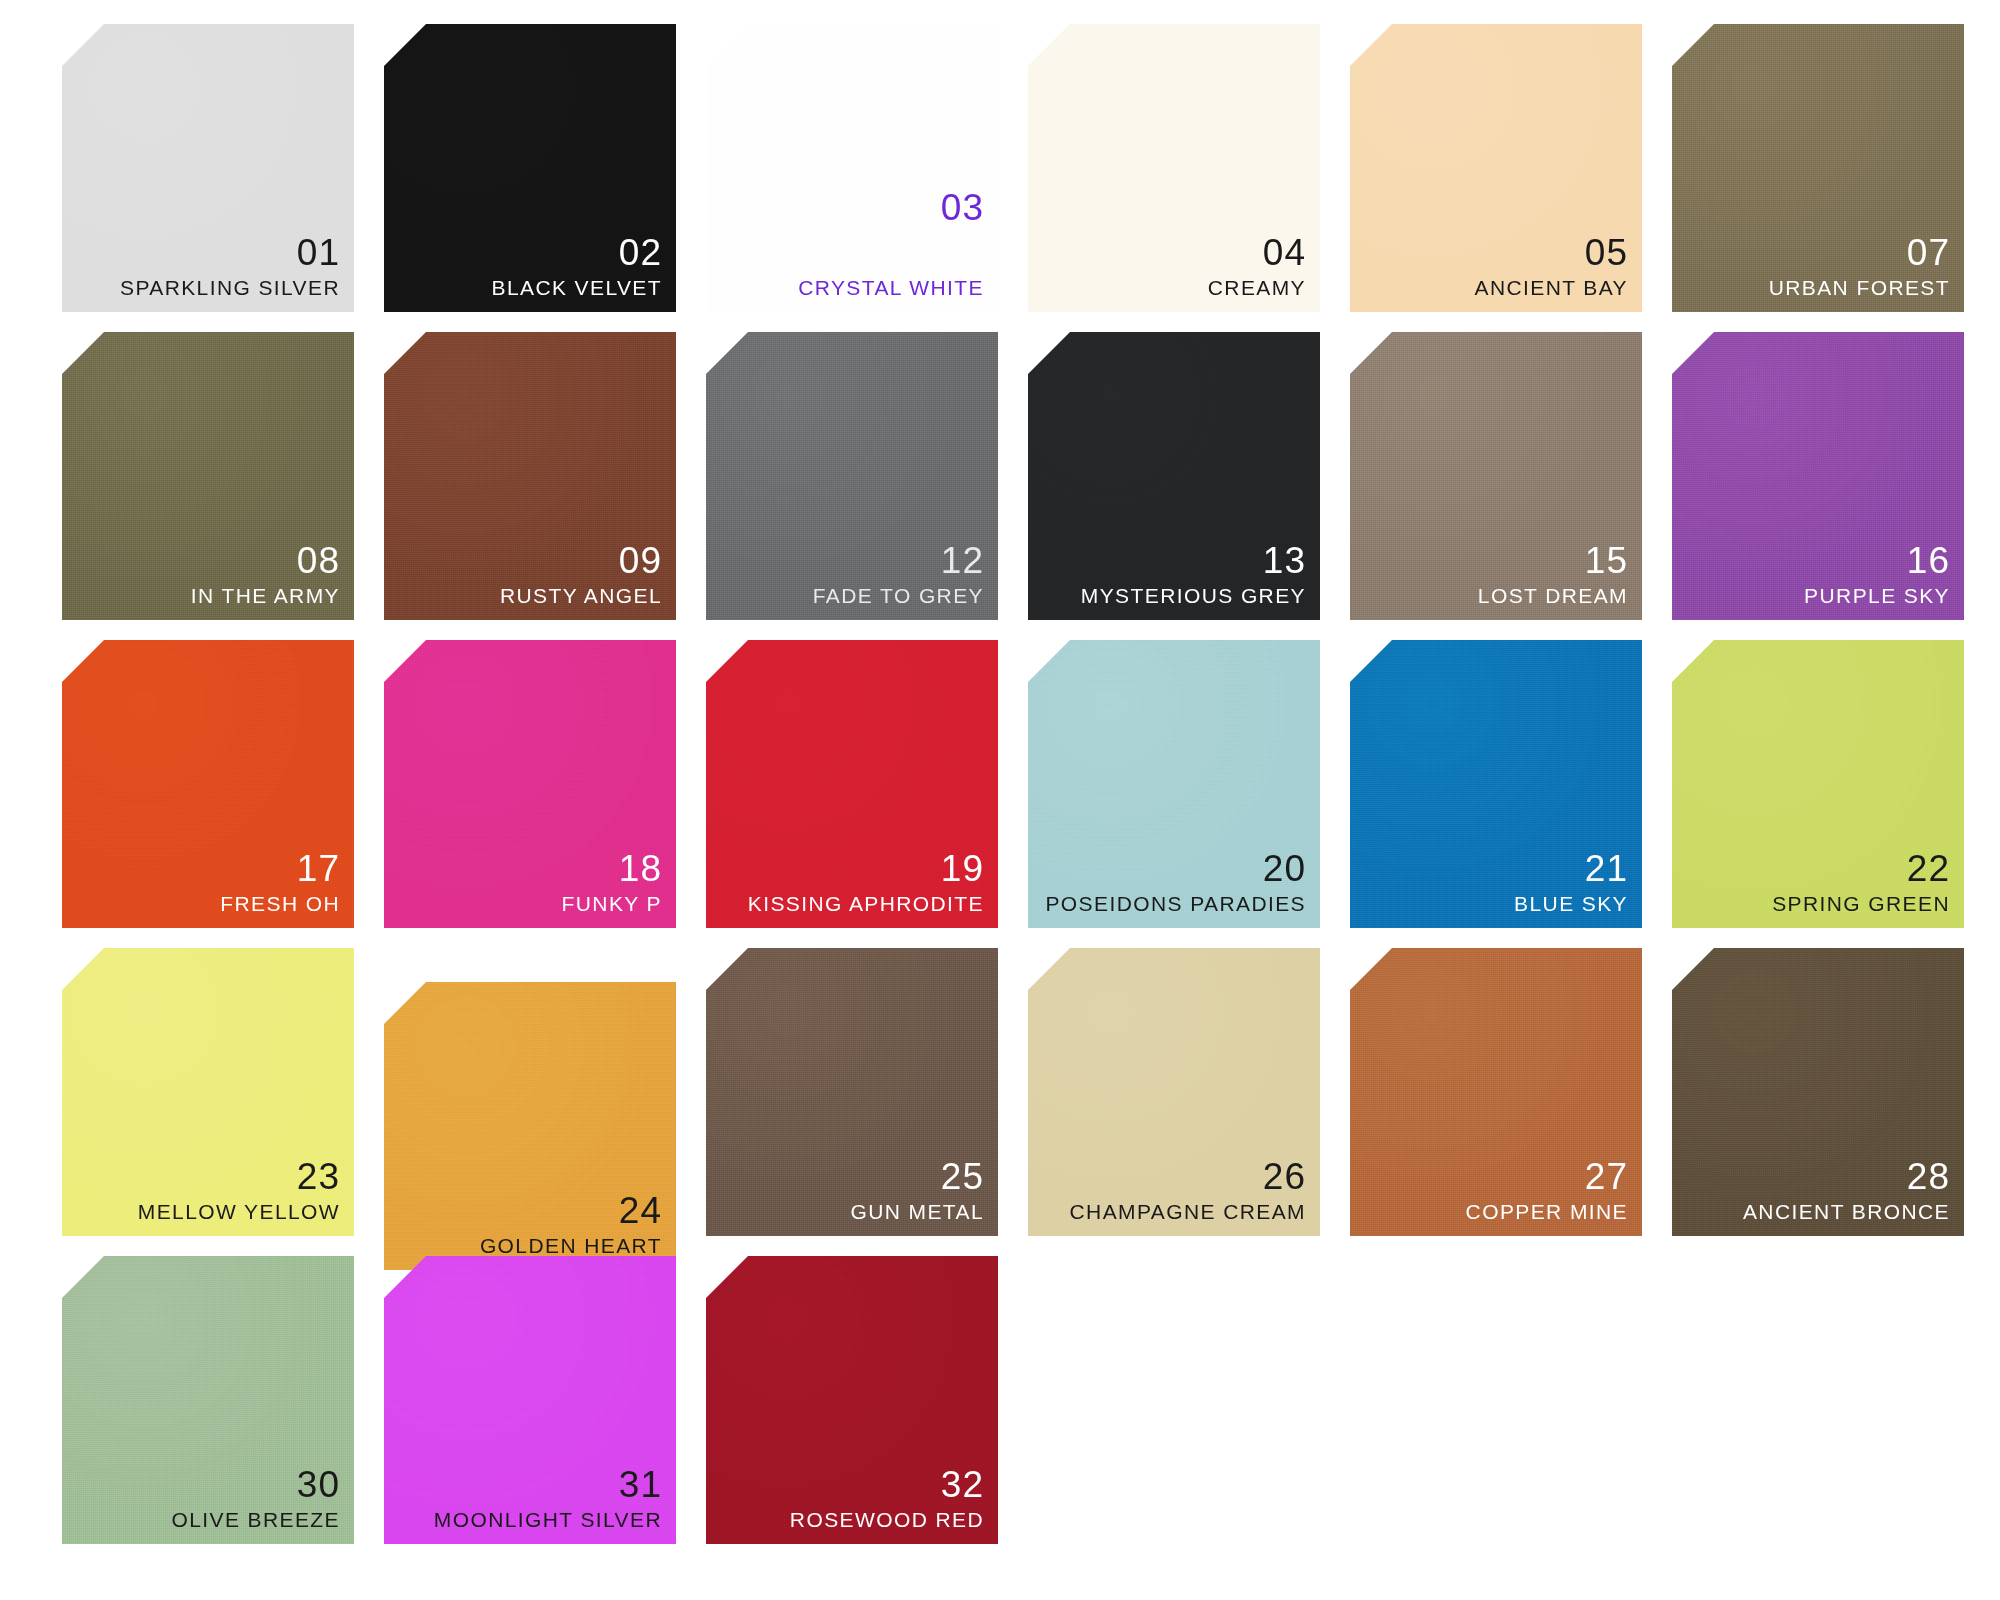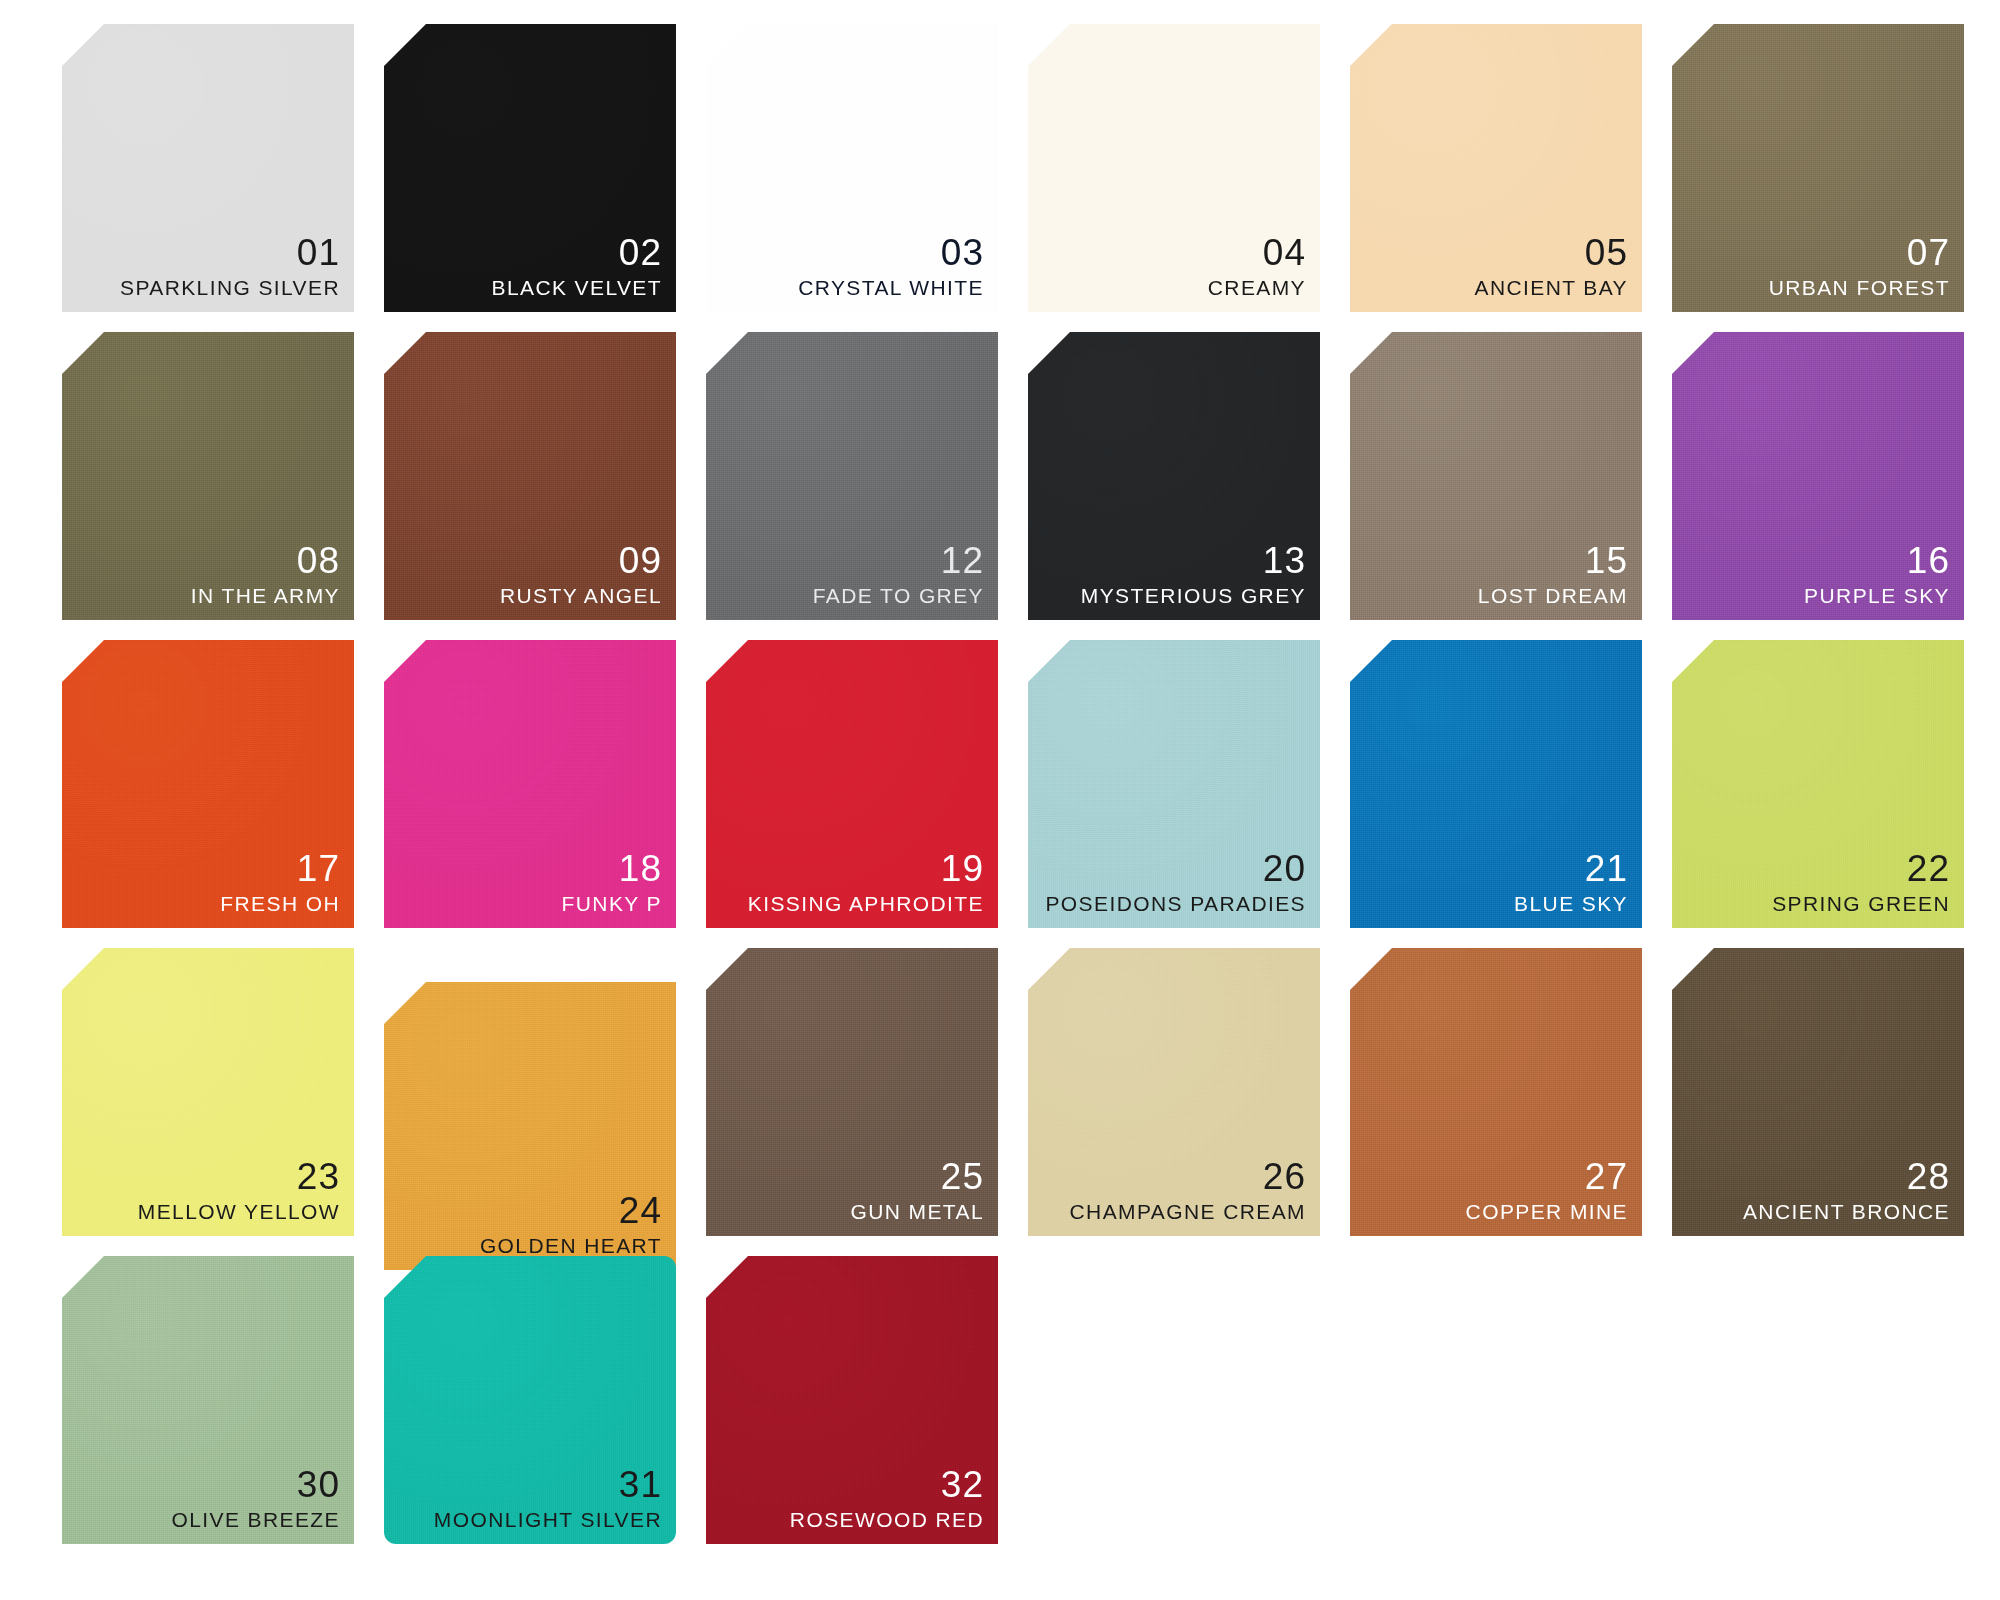--- a/index.html
+++ b/index.html
@@ -80,21 +80,21 @@
     text-align: right;
     white-space: nowrap;
   }
 
   
   .label-dark .swatch-num,
   .label-dark .swatch-name { color: #1a1a1a; }
   .label-light .swatch-num,
   .label-light .swatch-name { color: #ffffff; }
   .label-dim .swatch-num,
-  .label-dim .swatch-name { color: #0f172a; }
+  .label-dim .swatch-name { color: #6d28d9; margin-top: 45px; }
   .label-softlight .swatch-num,
   .label-softlight .swatch-name { color: #e9e9e9; }
 </style>
 </head>
 <body>
 
 <div id="swatch-chart">
   <div class="swatch-grid">
       <div class="swatch label-dark" style="background-color: rgb(222, 222, 222);">
         <div class="swatch-num">01</div>
@@ -189,21 +189,21 @@
         <div class="swatch-name">COPPER MINE</div>
       </div>
       <div class="swatch label-light" style="background-color: rgb(94, 79, 59);">
         <div class="swatch-num">28</div>
         <div class="swatch-name">ANCIENT BRONCE</div>
       </div>
       <div class="swatch label-dark" style="background-color: rgb(159, 189, 151);">
         <div class="swatch-num">30</div>
         <div class="swatch-name">OLIVE BREEZE</div>
       </div>
-      <div class="swatch label-dark" style="background-color: #14b8a6; border-radius: 12px;">
+      <div class="swatch label-dark" style="background-color: #d946ef;">
         <div class="swatch-num">31</div>
         <div class="swatch-name">MOONLIGHT SILVER</div>
       </div>
       <div class="swatch label-light" style="background-color: rgb(158, 21, 38);">
         <div class="swatch-num">32</div>
         <div class="swatch-name">ROSEWOOD RED</div>
       </div>
     </div>
 </div>
 

